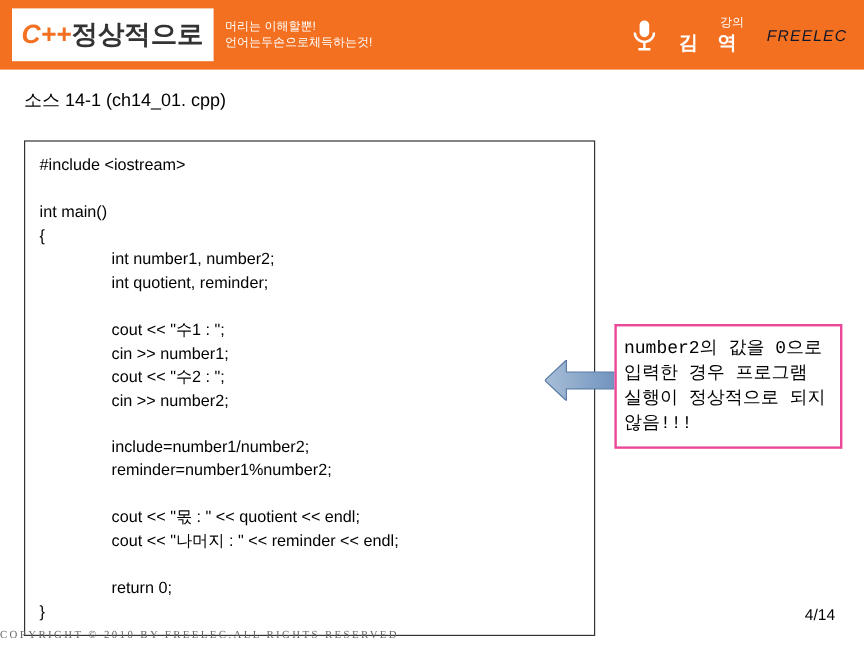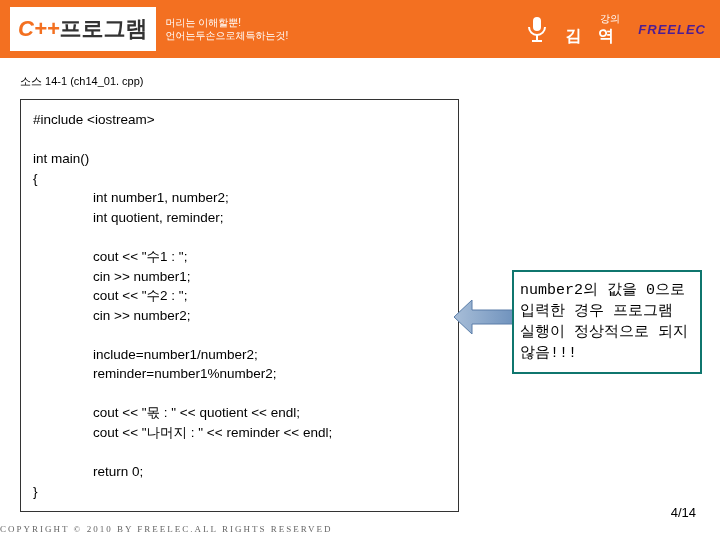--- a/index.html
+++ b/index.html
@@ -6,38 +6,38 @@
   body { width: 720px; height: 540px; font-family: Arial, "Malgun Gothic", sans-serif; background: #fff; position: relative; }
   .header { width: 100%; height: 60px; background: #f37021; border-bottom: 2px solid #fff; display: flex; align-items: center; position: relative; }
   .logo-block { background: #fff; height: 44px; margin-left: 10px; padding: 0 8px; display: flex; align-items: center; font-weight: bold; }
   .logo-c { color: #f37021; font-size: 22px; font-style: italic; font-weight: bold; }
   .logo-korean { color: #333; font-size: 22px; font-weight: bold; }
   .header-sub { color: #fff; font-size: 10px; margin-left: 10px; line-height: 1.3; }
   .mic { position: absolute; right: 170px; top: 15px; }
   .mic svg { width: 26px; height: 30px; }
   .lecture { position: absolute; right: 100px; top: 12px; color: #fff; font-size: 10px; }
   .lecturer { position: absolute; right: 100px; top: 26px; color: #fff; font-size: 16px; font-weight: bold; letter-spacing: 6px; }
-  .brand { position: absolute; right: 14px; top: 22px; color: #4c1d95; font-size: 13px; font-weight: bold; font-style: italic; letter-spacing: 1px; }
+  .brand { position: absolute; right: 14px; top: 22px; color: #0f172a; font-size: 13px; font-weight: normal; font-style: italic; letter-spacing: 1px; }
   .content { padding: 14px 20px 0 20px; }
-  .title { font-size: 11px; margin-bottom: 10px; }
-  .code-box { border: 1px solid #333; padding: 10px 12px; width: 439px; font-size: 13.5px; line-height: 1.45; background: #fff; }
+  .title { font-size: 15px; margin-bottom: 24px; }
+  .code-box { border: 1px solid #333; padding: 10px 12px; width: 476px; font-size: 13.5px; line-height: 1.45; background: #fff; }
   .indent { margin-left: 60px; }
-  .callout { position: absolute; right: 18px; top: 270px; width: 190px; border: 2px solid #0f766e; background: #fff; padding: 8px 6px; font-size: 15px; line-height: 1.4; font-family: "Courier New", monospace; }
+  .callout { position: absolute; right: 18px; top: 270px; width: 190px; border: 2px solid #ec4899; background: #fff; padding: 8px 6px; font-size: 15px; line-height: 1.4; font-family: "Courier New", monospace; }
   .arrow { position: absolute; right: 206px; top: 300px; }
   .arrow svg { width: 60px; height: 34px; }
   .footer { position: absolute; bottom: 6px; left: 0; width: 100%; text-align: left; font-size: 9px; letter-spacing: 2px; color: #666; font-family: serif; }
   .page-num { position: absolute; bottom: 20px; right: 24px; font-size: 13px; }
 </style>
 </head>
 <body>
 
 <div class="header">
   <div class="logo-block">
     <span class="logo-c">C++</span>
-    <span class="logo-korean">프로그램</span>
+    <span class="logo-korean">정상적으로</span>
   </div>
   <div class="header-sub">
     <div>머리는 이해할뿐!</div>
     <div>언어는두손으로체득하는것!</div>
   </div>
   <div class="mic">
     <svg viewBox="0 0 26 30">
         <rect x="9" y="2" width="8" height="14" rx="4" fill="#fff"></rect>
         <path d="M5 12 a8 8 0 0 0 16 0" stroke="#fff" stroke-width="2" fill="none"></path>
         <line x1="13" y1="20" x2="13" y2="26" stroke="#fff" stroke-width="2"></line>

